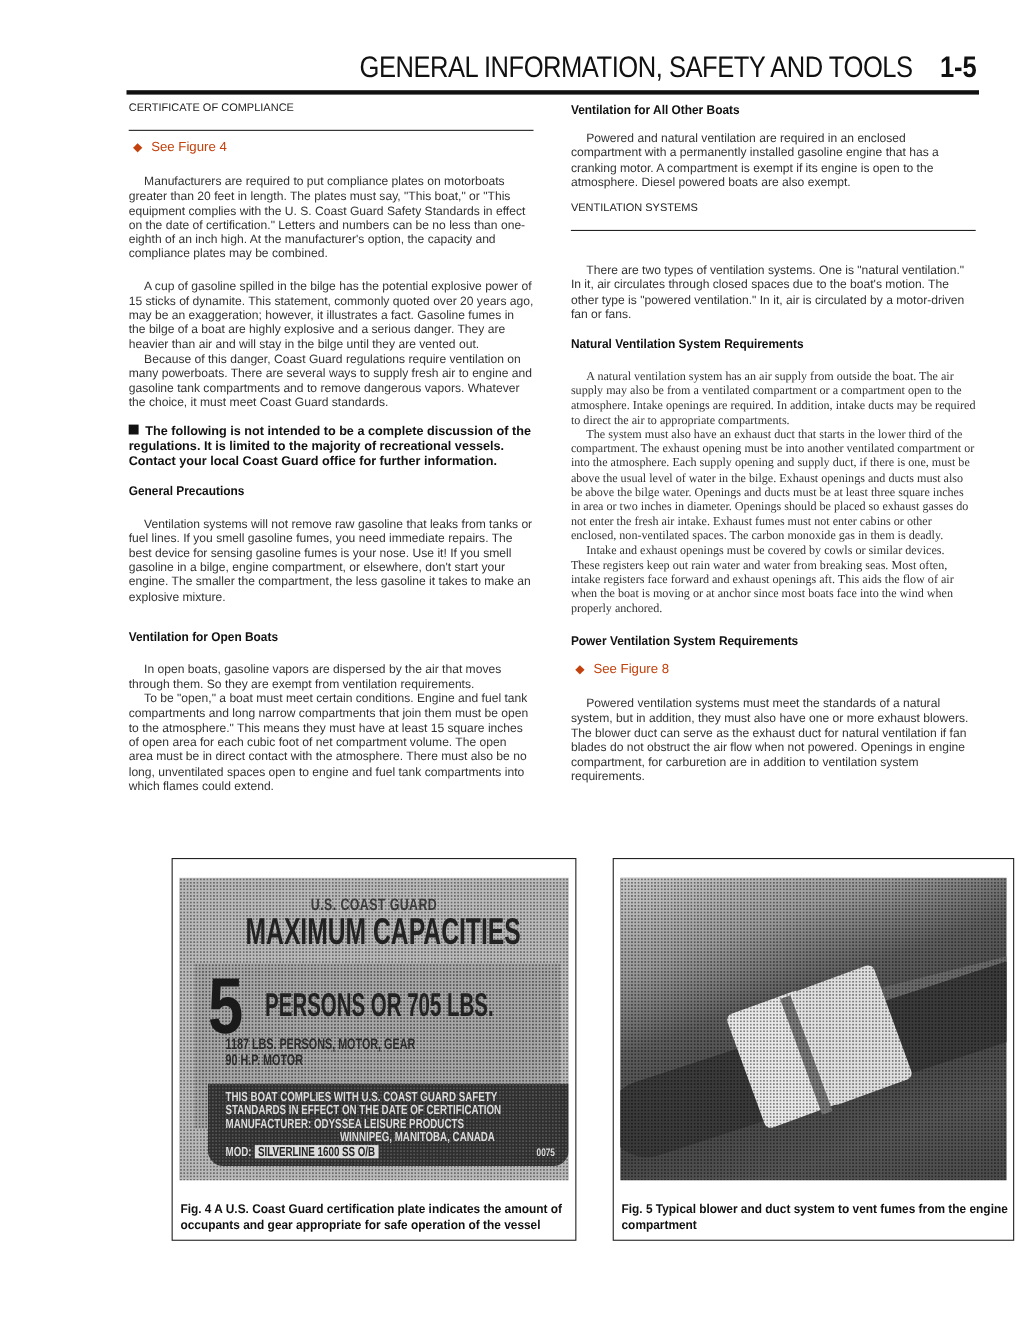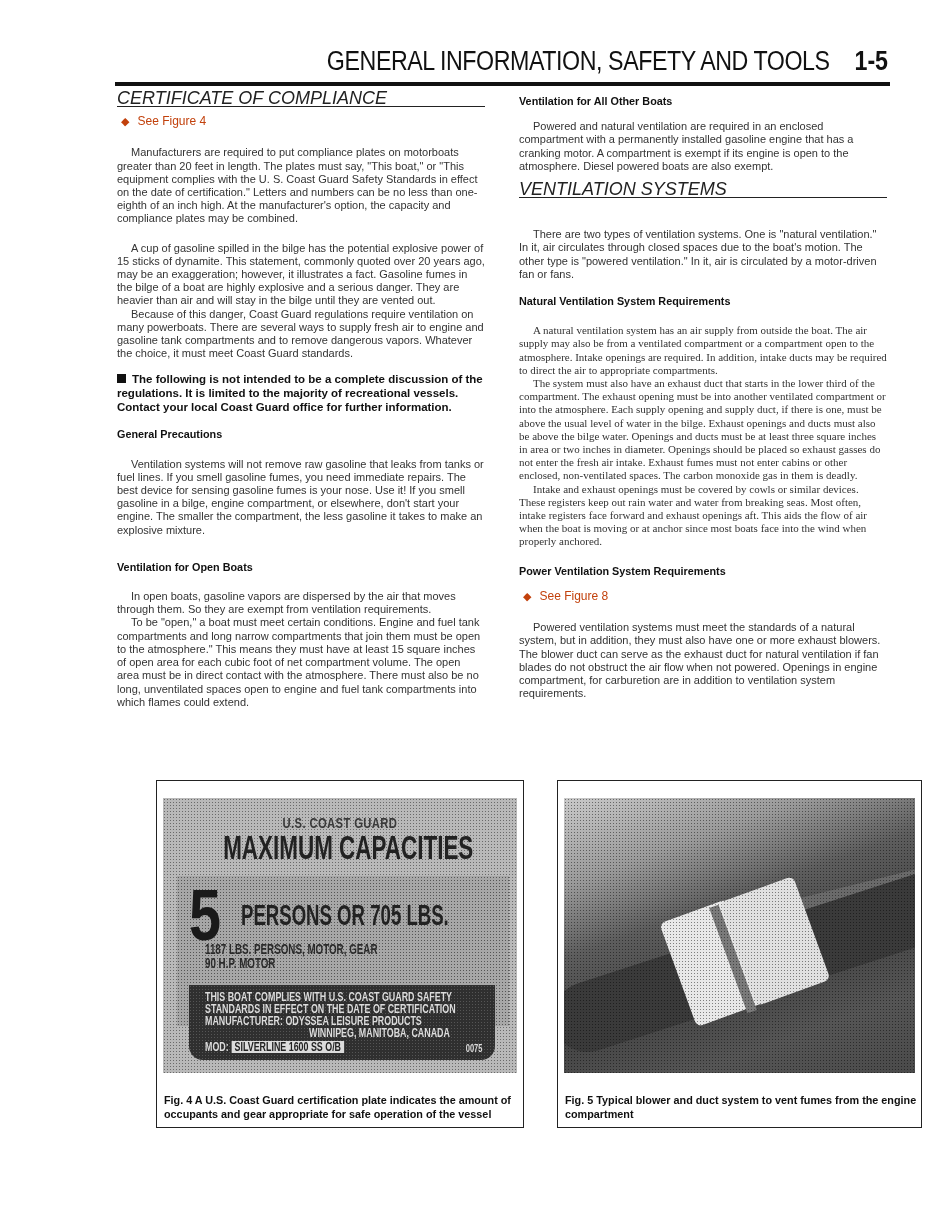--- a/index.html
+++ b/index.html
@@ -6,21 +6,21 @@
   body { width: 935px; height: 1209px; position: relative; overflow: hidden; font-family: "Liberation Sans", sans-serif; color: #1a1a1a; }
   .page-header { position: absolute; left: 115px; top: 42px; width: 775px; height: 40px; }
   .page-header .title { position: absolute; right: 60px; top: 4px; font-size: 27px; letter-spacing: -0.5px; transform: scaleX(0.86); transform-origin: right center; white-space: nowrap; color: #111; }
   .page-header .pagenum { position: absolute; right: 2px; top: 4px; font-size: 27px; font-weight: bold; transform: scaleX(0.86); transform-origin: right center; color: #111; }
   .header-rule { position: absolute; left: 115px; top: 82px; width: 775px; height: 4px; background: #111; }
 
   .col { position: absolute; top: 92px; width: 368px; font-size: 11px; line-height: 13.2px; }
   .col-left { left: 117px; }
   .col-right { left: 519px; }
 
-  .sect-head { font-size: 18px; letter-spacing: 0px; color: #222; padding-bottom: 1px; border-bottom: 1.5px solid #222; margin: 0 0 8px 0; text-transform: uppercase; font-style: italic; }
+  .sect-head { font-size: 10px; letter-spacing: 0px; color: #222; padding-bottom: 13px; border-bottom: 1.5px solid #222; margin: 0 0 8px 0; text-transform: uppercase; }
   .sub-head { font-weight: bold; font-size: 11.5px; margin: 0 0 12px 0; color: #111; transform: scaleX(0.94); transform-origin: left center; white-space: nowrap; }
   .see-fig { font-weight: normal; font-size: 12px; margin: 4px 0 18px 4px; color: #c2410c; }
   .see-fig .diamond { display: inline-block; margin-right: 8px; font-size: 11px; }
   p.body { margin: 0; text-indent: 14px; color: #333; text-align: left; }
   .para-block { margin-bottom: 10px; }
   .note { font-weight: bold; font-size: 11.5px; line-height: 14px; color: #111; margin: 12px 0 14px 0; }
   .note .square { display: inline-block; width: 9px; height: 9px; background: #111; margin-right: 6px; vertical-align: 0px; }
 
   .figure { position: absolute; top: 780px; border: 1.5px solid #222; background: #fff; margin-left: 40px; }
   .fig4 { left: 116px; width: 366px; height: 346px; }
@@ -29,21 +29,21 @@
   .fig-caption { position: absolute; left: 7px; right: 5px; bottom: 6px; font-weight: bold; font-size: 11.5px; line-height: 13.5px; color: #111; transform: scaleX(0.94); transform-origin: left center; width: 106%; }
 
   
   .plate { background-color: #b9b9b9; background-image: radial-gradient(#6a6a6a 0.8px, transparent 1px); background-size: 3px 3px; }
   .plate .cg { position: absolute; left: 0; right: 0; top: 16px; text-align: center; font-weight: bold; font-size: 15px; color: #3a3a3a; transform: scaleX(0.75); letter-spacing: 0.5px; }
   .plate .maxcap { position: absolute; left: 0; right: 0; top: 30px; text-align: center; font-weight: bold; font-size: 34px; color: #222; transform: scaleX(0.66); letter-spacing: 0px; white-space: nowrap; }
   .plate .band { position: absolute; left: 14px; right: 8px; top: 78px; height: 150px; background-color: #a7a7a7; background-image: radial-gradient(#555 0.8px, transparent 1px); background-size: 3px 3px; }
   .plate .big5 { position: absolute; left: 26px; top: 76px; font-weight: bold; font-size: 72px; color: #1a1a1a; transform: scaleX(0.8); transform-origin: left top; }
   .plate .persons { position: absolute; left: 78px; top: 100px; font-weight: bold; font-size: 30px; color: #222; transform: scaleX(0.62); transform-origin: left top; white-space: nowrap; }
   .plate .line2 { position: absolute; left: 42px; top: 144px; font-weight: bold; font-size: 14px; color: #2a2a2a; transform: scaleX(0.7); transform-origin: left top; white-space: nowrap; line-height: 14px; }
-  .plate .darkbox { position: absolute; left: 26px; right: 22px; top: 187px; height: 75px; background: #2f2f2f; border-radius: 0 0 14px 14px; background-image: radial-gradient(#555 0.7px, transparent 1px); background-size: 3px 3px; }
+  .plate .darkbox { position: absolute; left: 26px; right: 0; top: 187px; height: 75px; background: #2f2f2f; border-radius: 0 0 14px 14px; background-image: radial-gradient(#555 0.7px, transparent 1px); background-size: 3px 3px; }
   .plate .darkbox .dl { position: absolute; left: 16px; font-weight: bold; font-size: 12px; color: #dcdcdc; transform: scaleX(0.74); transform-origin: left top; white-space: nowrap; line-height: 12px; }
   .plate .modbox { display: inline-block; background: #dcdcdc; color: #222; padding: 0 4px; margin-left: 4px; }
   .plate .serial { position: absolute; right: 10px; top: 58px; font-size: 10px; color: #ddd; font-weight: bold; transform: scaleX(0.75); }
 
   
   .photo { background: #6c6c6c; }
   .photo .sky { position: absolute; left: 0; top: 0; width: 100%; height: 100%; background: linear-gradient(160deg, #c9c9c9 0%, #9a9a9a 22%, #5d5d5d 40%, #444 60%, #555 80%, #4a4a4a 100%); }
   .photo .dots { position: absolute; inset: 0; background-image: radial-gradient(rgba(0,0,0,0.45) 0.8px, transparent 1px); background-size: 3px 3px; }
   .photo .hose1 { position: absolute; left: -20px; top: 130px; width: 420px; height: 70px; border-radius: 40px; background: #3a3a3a; transform: rotate(-18deg); }
   .photo .hose2 { position: absolute; left: 150px; top: 90px; width: 260px; height: 55px; border-radius: 30px; background: #6a6a6a; transform: rotate(-14deg); }

